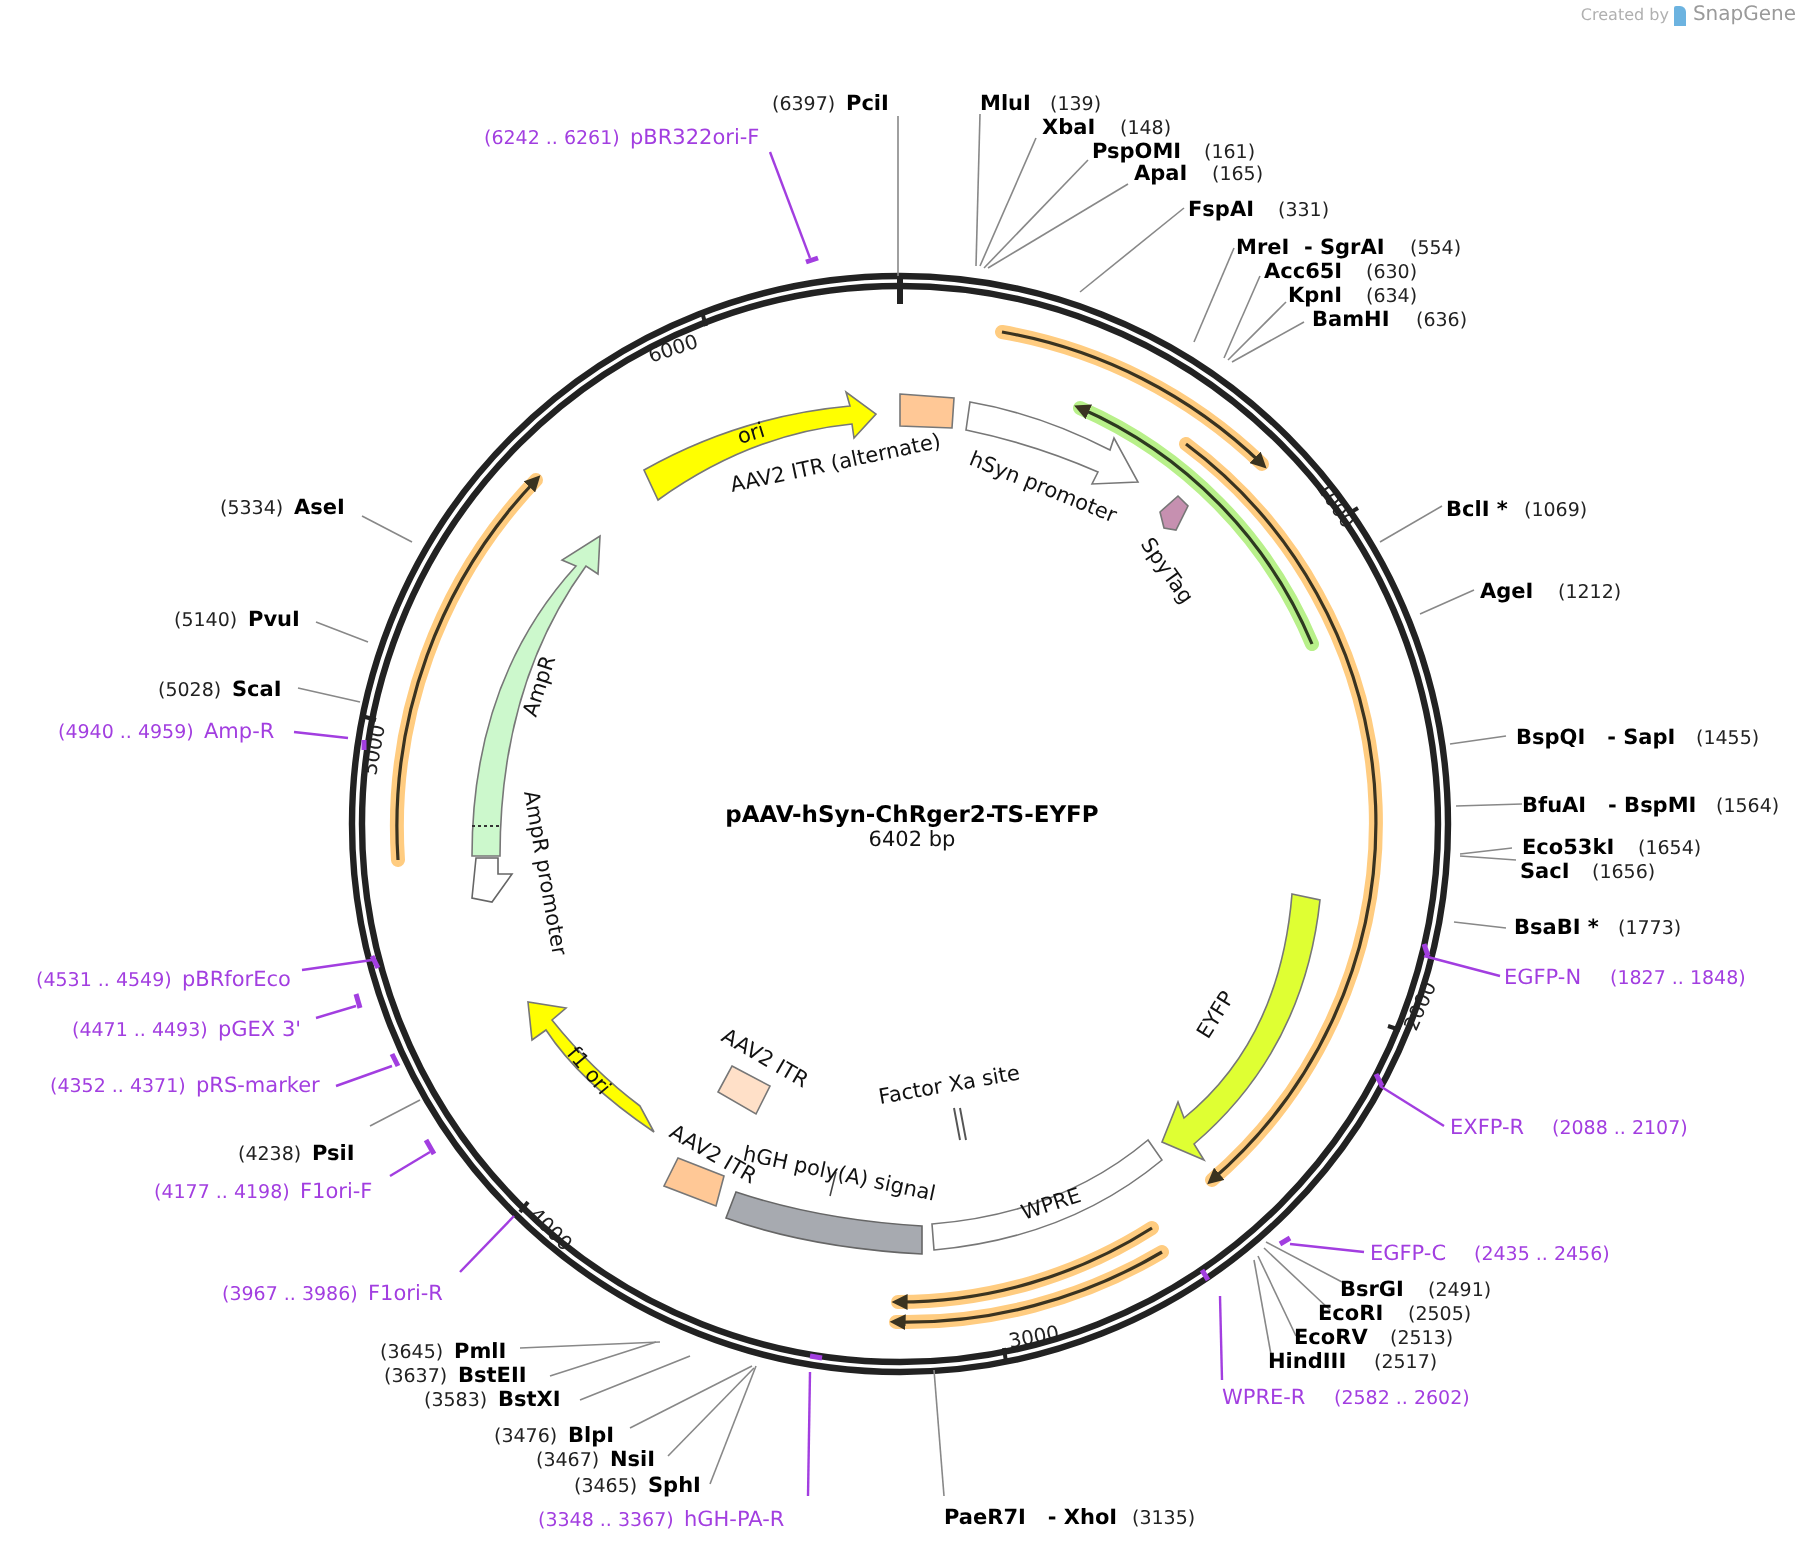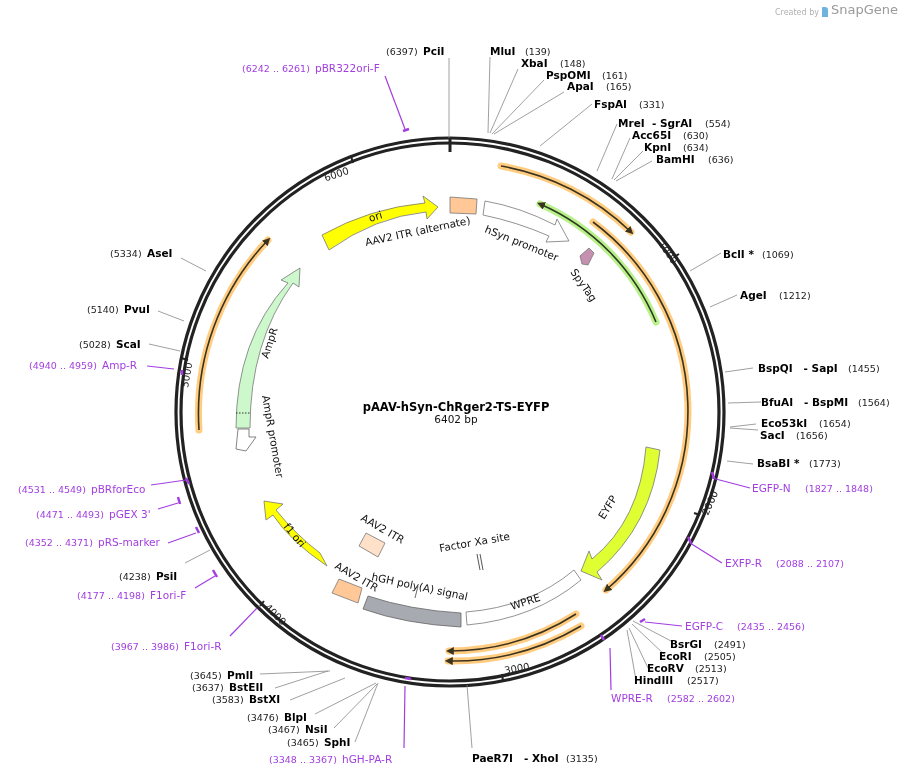--- a/index.html
+++ b/index.html
@@ -1,19 +1,19 @@
 <!DOCTYPE html>
 <html><head>
 <meta charset="utf-8">
 <style>
   html, body { margin:0; padding:0; background:#ffffff; }
   body { width:904px; height:777px; position:relative; overflow:hidden; font-family:"DejaVu Sans", sans-serif; }
   #map { position:absolute; left:0; top:0; }
-  .credit { position:absolute; right:6px; top:2px; font-size:8px; color:#b0b0b0; display:flex; align-items:flex-end; gap:3px; }
-  .credit .brand { font-size:13px; color:#9a9a9a; }
+  .credit { position:absolute; right:6px; top:2px; font-size:8px; color:#b0b0b0; display:flex; align-items:center; gap:3px; }
+  .credit .brand { font-size:10px; color:#9a9a9a; }
   .credit .logo { width:6px; height:10px; background:#6cb3e0; border-radius:1px 3px 0 0; display:inline-block; }
   svg text { font-family:"DejaVu Sans", sans-serif; }
   .enz { font-size:10.5px; font-weight:bold; fill:#000; }
   .pos { font-size:9.5px; fill:#222; }
   .primer { font-size:10.5px; fill:#a23ee0; }
   .primerpos { font-size:9.5px; fill:#a23ee0; }
   .feat { font-size:10.5px; fill:#111; }
 </style>
 </head>
 <body>

